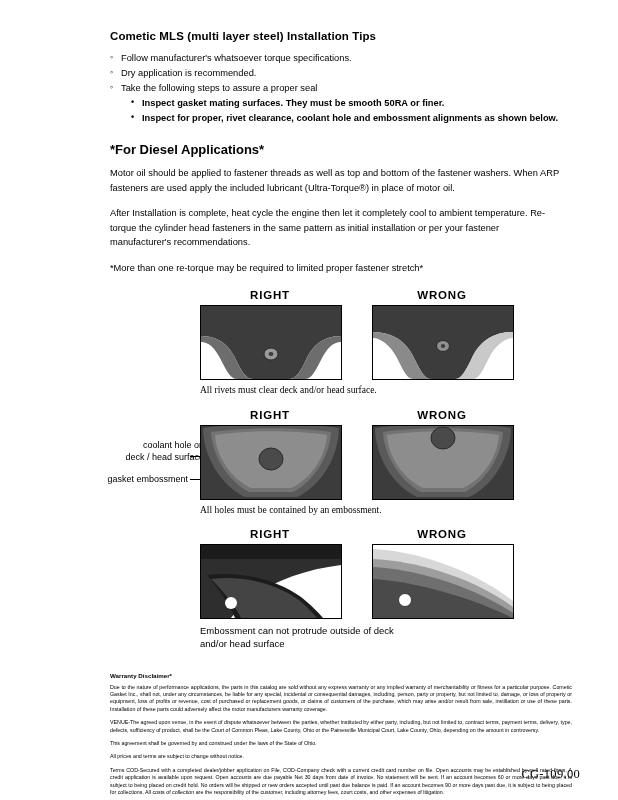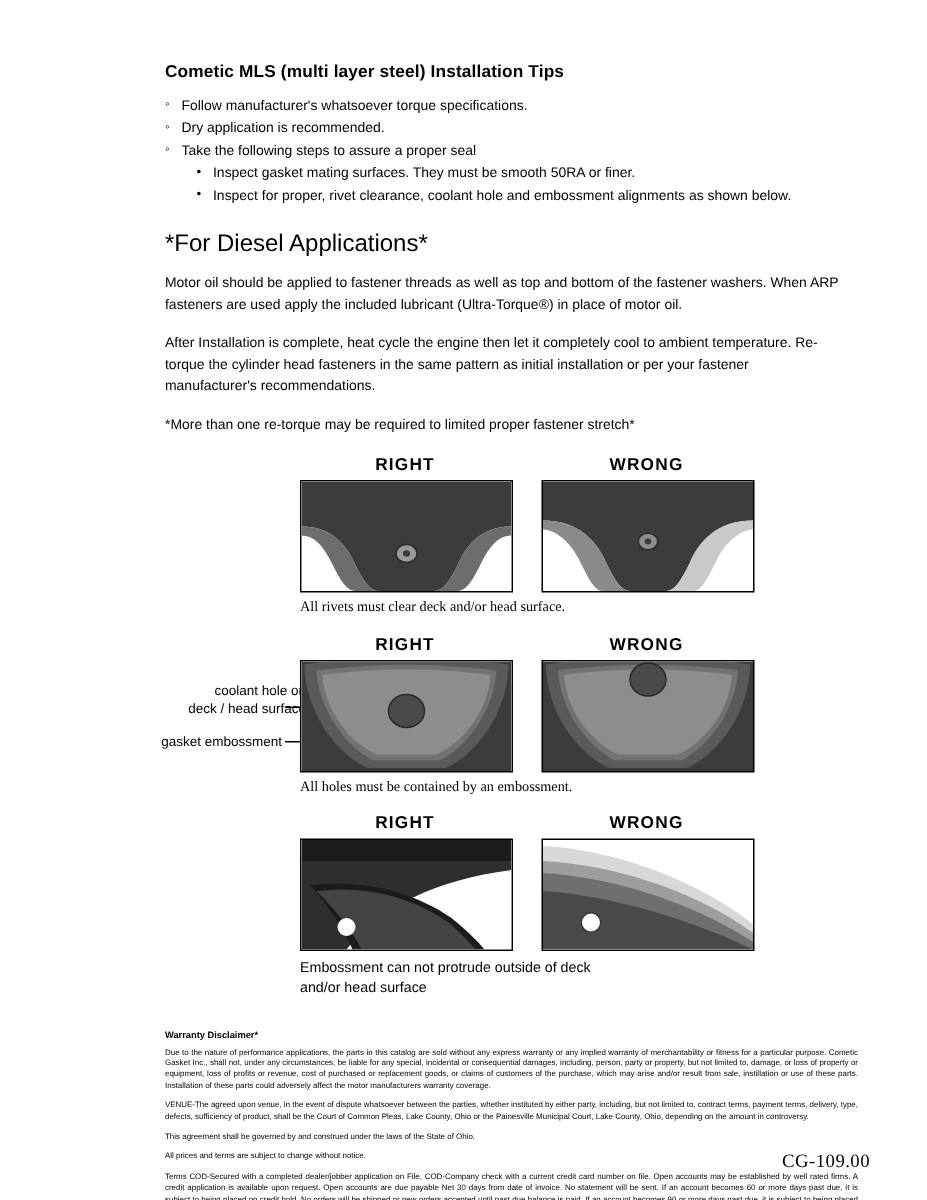--- a/index.html
+++ b/index.html
@@ -18,21 +18,21 @@
   .page {
     position: relative;
     width: 618px;
     height: 800px;
     box-sizing: border-box;
     padding: 26px 38px 10px 38px;
   }
   h1.title {
     font-size: 11.5px;
     font-weight: bold;
-    margin: 16px 0 9px 72px;
+    margin: 4px 0 9px 72px;
     letter-spacing: 0.1px;
   }
   ul.bullets {
     list-style: none;
     margin: 0 0 0 72px;
     padding: 0;
     font-size: 9.3px;
     line-height: 15px;
   }
   ul.bullets > li {
@@ -45,35 +45,36 @@
     left: 0;
     top: -1px;
     font-size: 9px;
   }
   ul.sub {
     list-style: none;
     margin: 0 0 0 10px;
     padding: 0;
     font-size: 9.3px;
     line-height: 15px;
+    font-weight: bold;
   }
   ul.sub > li {
     position: relative;
     padding-left: 11px;
   }
   ul.sub > li::before {
     content: "\2022";
     position: absolute;
     left: 0;
     top: -1px;
     font-size: 9px;
   }
   h2.subtitle {
-    font-size: 16px;
-    font-weight: normal;
+    font-size: 13px;
+    font-weight: bold;
     margin: 16px 0 9px 72px;
   }
   p.body {
     font-size: 9.3px;
     line-height: 14.5px;
     margin: 0 12px 11px 72px;
     max-width: 450px;
   }
   p.note {
     font-size: 9.3px;
@@ -82,21 +83,21 @@
   }
 
   
   .figures {
     margin-top: 14px;
     position: relative;
   }
   .fig-row {
     position: relative;
     display: flex;
-    gap: 21px;
+    gap: 32px;
     margin-left: 162px;
     margin-bottom: 0;
   }
   .fig-col {
     width: 140px;
   }
   .fig-label {
     font-size: 11.5px;
     font-weight: bold;
     text-align: center;

